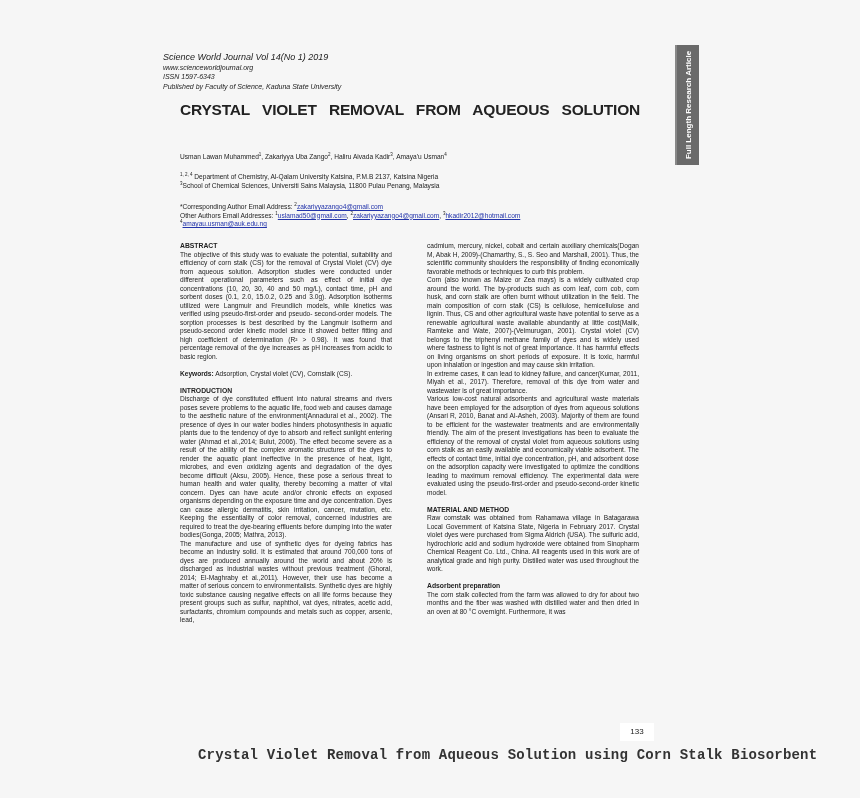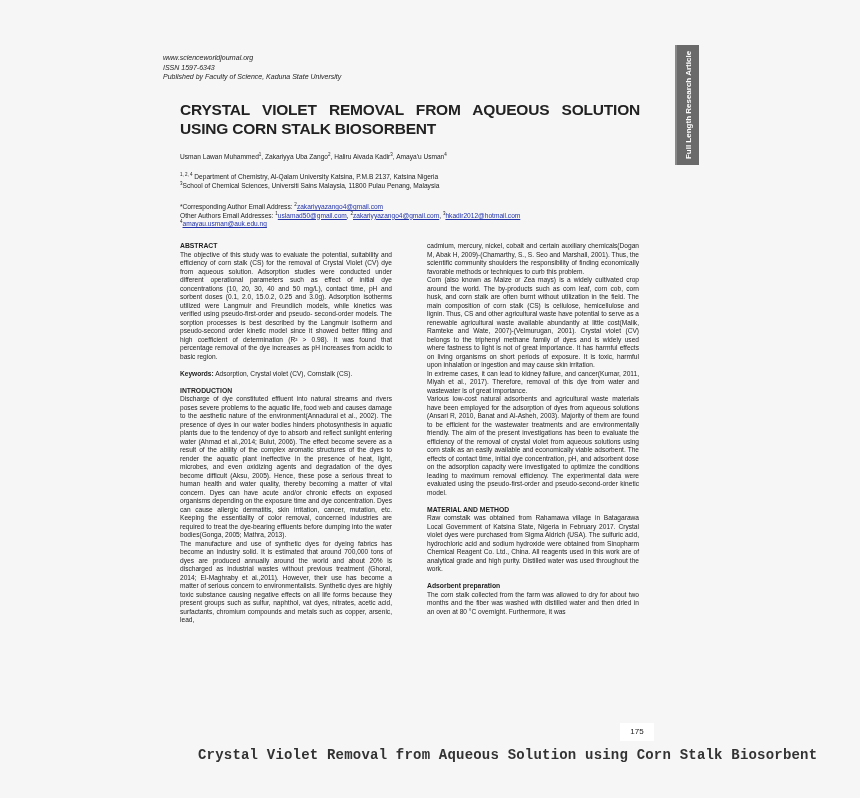--- a/index.html
+++ b/index.html
@@ -51,32 +51,32 @@
     .footer {
       position: absolute; left: 198px; top: 747px;
       font-family: "Liberation Mono", monospace; font-size: 14px; font-weight: bold;
       color: #333; letter-spacing: 0.2px; white-space: nowrap;
     }
   </style>
 </head>
 <body>
 
 <div class="journal">
+  <span class="j-title">Science World Journal Vol 14(No 1) 2019</span>
   <span class="j-line">www.scienceworldjournal.org</span>
   <span class="j-line">ISSN 1597-6343</span>
   <span class="j-line">Published by Faculty of Science, Kaduna State University</span>
 </div>
 
 <div class="side-tab">
   <span>Full Length Research Article</span>
 </div>
 
 <div class="title">
   <span class="line1">CRYSTAL VIOLET REMOVAL FROM AQUEOUS SOLUTION</span>
-  <span class="line2">USING CORN STALK BIOSORBENT</span>
 </div>
 
 <div class="authors">
   <span>Usman Lawan Muhammed</span><sup>1</sup>,
   <span>Zakariyya Uba Zango</span><sup>2</sup>,
   <span>Haliru Aivada Kadir</span><sup>3</sup>,
   <span>Amaya'u Usman</span><sup>4</sup>
 </div>
 
 <div class="affil">
@@ -113,15 +113,15 @@
   <p>In extreme cases, it can lead to kidney failure, and cancer(Kumar, 2011, Miyah et al., 2017). Therefore, removal of this dye from water and wastewater is of great importance.</p>
   <p>Various low-cost natural adsorbents and agricultural waste materials have been employed for the adsorption of dyes from aqueous solutions (Ansari R, 2010, Banat and Al-Asheh, 2003). Majority of them are found to be efficient for the wastewater treatments and are environmentally friendly. The aim of the present investigations has been to evaluate the efficiency of the removal of crystal violet from aqueous solutions using corn stalk as an easily available and economically viable adsorbent. The effects of contact time, initial dye concentration, pH, and adsorbent dose on the adsorption capacity were investigated to optimize the conditions leading to maximum removal efficiency. The experimental data were evaluated using the pseudo-first-order and pseudo-second-order kinetic model.</p>
   <div class="gap"></div>
   <p class="h">MATERIAL AND METHOD</p>
   <p>Raw cornstalk was obtained from Rahamawa village in Batagarawa Local Government of Katsina State, Nigeria in February 2017. Crystal violet dyes were purchased from Sigma Aldrich (USA). The sulfuric acid, hydrochloric acid and sodium hydroxide were obtained from Sinopharm Chemical Reagent Co. Ltd., China. All reagents used in this work are of analytical grade and high purity. Distilled water was used throughout the work.</p>
   <div class="gap"></div>
   <p class="h">Adsorbent preparation</p>
   <p>The corn stalk collected from the farm was allowed to dry for about two months and the fiber was washed with distilled water and then dried in an oven at 80 °C overnight. Furthermore, it was</p>
 </div>
 
-<div class="page-num">175</div>
+<div class="page-num">133</div>
 
 <div class="footer">Crystal Violet Removal from Aqueous Solution using Corn Stalk Biosorbent</div>
 
 </body></html>

